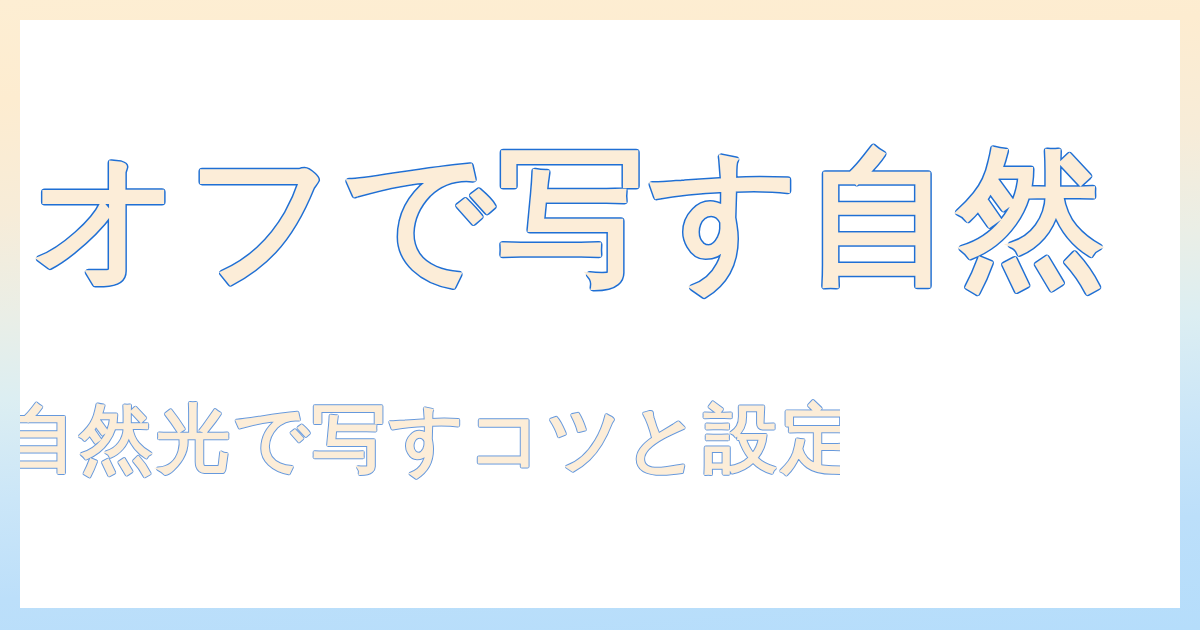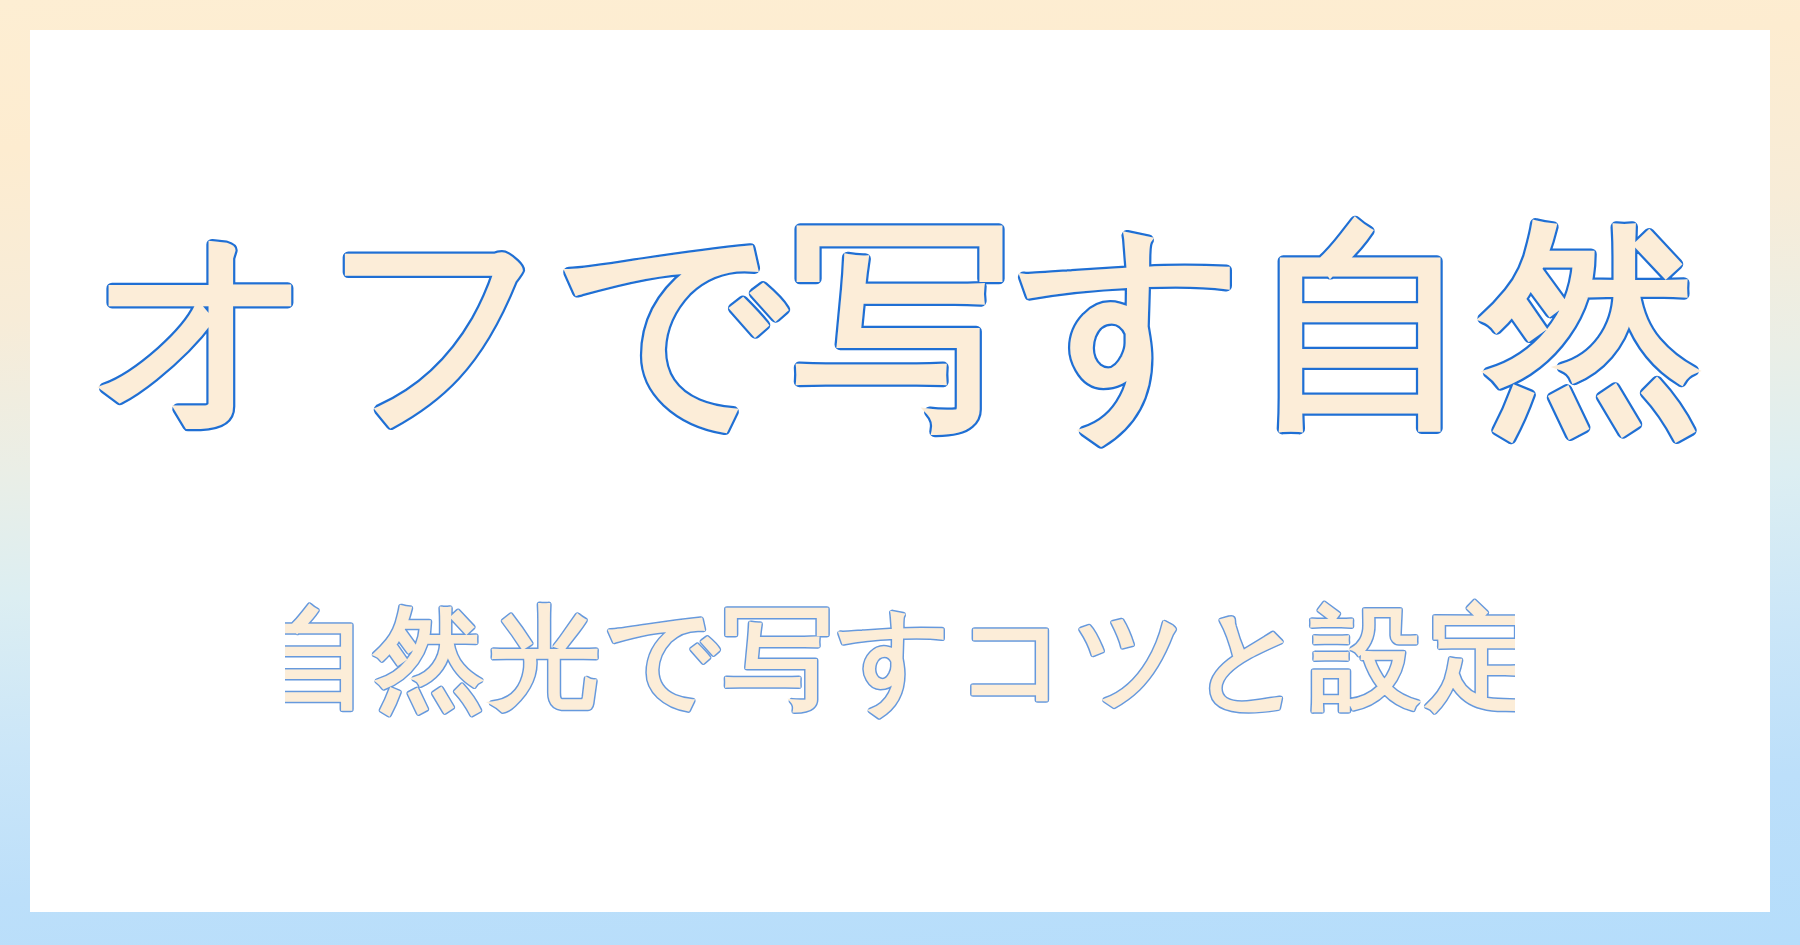--- a/index.html
+++ b/index.html
@@ -45,21 +45,20 @@
     display: flex;
     flex-direction: column;
     align-items: center;
     justify-content: center;
   }
 
   .card-inner {
     width: 100%;
     display: flex;
     flex-direction: column;
-    align-items: center;
     justify-content: center;
     transform: translateY(-6px);
   }
 
   
   .title-svg {
     display: block;
     width: 1100px;
     height: 210px;
   }

